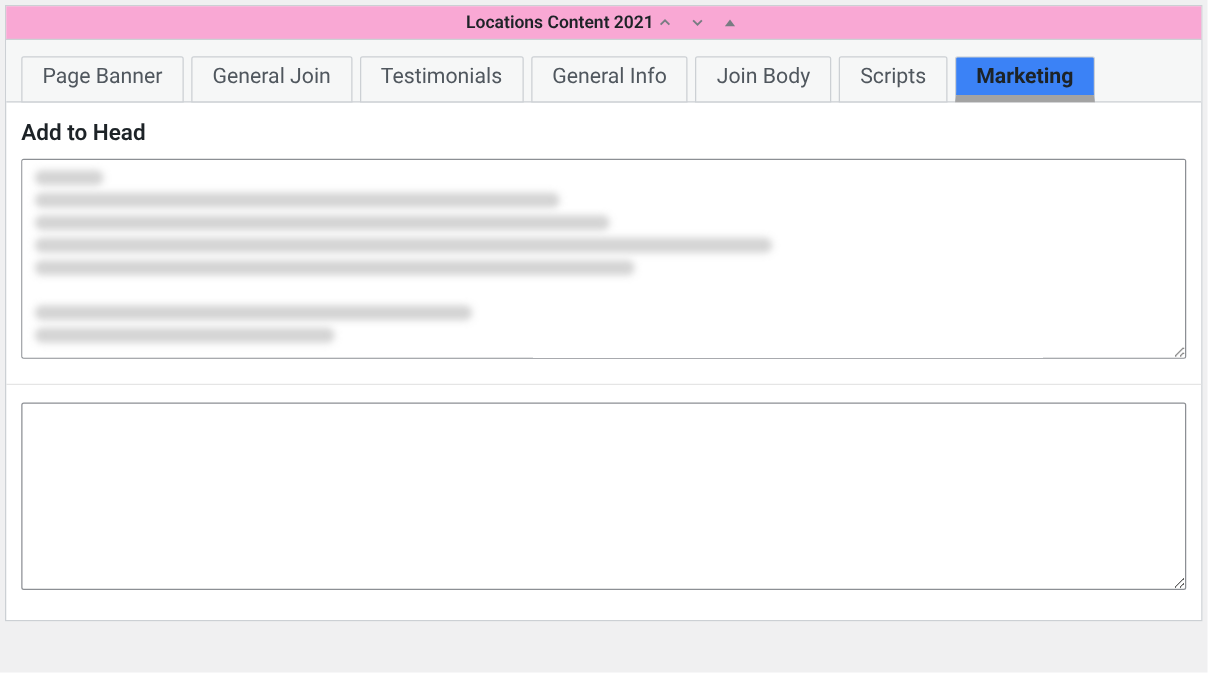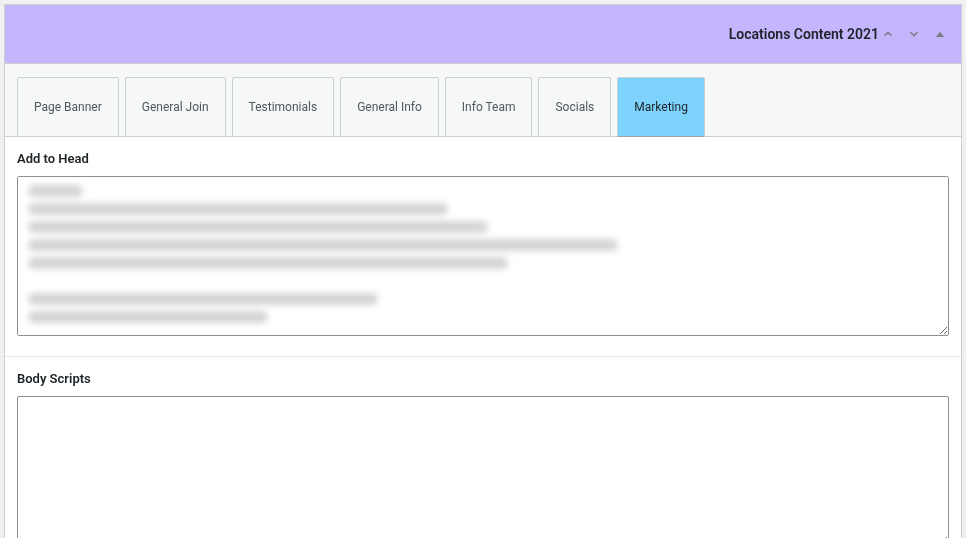--- a/index.html
+++ b/index.html
@@ -14,24 +14,24 @@
       color: #3c434a;
     }
     .panel {
       background: #fff;
       border: 1px solid #ccd0d4;
       margin: 4px;
     }
     .panel-header {
       display: flex;
       align-items: center;
-      justify-content: flex-end;
-      padding: 20px 12px;
+      justify-content: center;
+      padding: 4px 12px;
       border-bottom: 1px solid #ccd0d4;
-      background: #c4b5fd;
+      background: #f9a8d4;
     }
     .panel-title {
       font-size: 14px;
       font-weight: 600;
       color: #1d2327;
     }
     .header-controls {
       display: flex;
       align-items: center;
       gap: 8px;
@@ -55,45 +55,45 @@
       border-bottom: 1px solid #ccd0d4;
     }
     .tabs {
       display: flex;
       gap: 6px;
       flex-wrap: wrap;
     }
     .tab {
       border: 1px solid #ccd0d4;
       background: #f6f7f7;
-      padding: 22px 16px;
-      font-size: 12px;
+      padding: 5px 16px;
+      font-size: 17px;
       color: #50575e;
       cursor: pointer;
       position: relative;
       bottom: -1px;
       border-bottom: 1px solid #ccd0d4;
       border-radius: 2px 2px 0 0;
       text-align: right;
     }
     .tab.active {
-      background: #7dd3fc;
-      border-bottom: 1px solid #a3a3a3;
+      background: #3b82f6;
+      border-bottom: 6px solid #a3a3a3;
       color: #1d2327;
-      font-weight: 400;
+      font-weight: 700;
     }
     .field-block {
       padding: 14px 12px 20px 12px;
       border-bottom: 1px solid #e5e5e5;
     }
     .field-block:last-child {
       border-bottom: none;
     }
     .field-label {
-      font-size: 13px;
+      font-size: 18px;
       font-weight: 600;
       color: #1d2327;
       margin-bottom: 10px;
       display: block;
     }
     .field-textarea {
       width: 100%;
       border: 1px solid #8c8f94;
       border-radius: 2px;
       padding: 8px 10px;
@@ -156,38 +156,37 @@
       </span>
     </div>
   </div>
 
   <div class="tabs-wrap">
     <div class="tabs">
       <div class="tab">Page Banner</div>
       <div class="tab">General Join</div>
       <div class="tab">Testimonials</div>
       <div class="tab">General Info</div>
-      <div class="tab">Info Team</div>
-      <div class="tab">Socials</div>
+      <div class="tab">Join Body</div>
+      <div class="tab">Scripts</div>
       <div class="tab active">Marketing</div>
     </div>
   </div>
 
   <div class="field-block">
     <label class="field-label">Add to Head</label>
     <div class="blurred-content">
       <div class="blur-line" style="width:55px;"></div>
       <div class="blur-line" style="width:420px;"></div>
       <div class="blur-line" style="width:460px;"></div>
       <div class="blur-line" style="width:590px;"></div>
       <div class="blur-line" style="width:480px;"></div>
       <div class="spacer-line"></div>
       <div class="blur-line" style="width:350px;"></div>
       <div class="blur-line" style="width:240px;"></div>
     </div>
   </div>
 
   <div class="field-block">
-    <label class="field-label">Body Scripts</label>
     <textarea class="field-textarea body" style=""></textarea>
   </div>
 
 </div>
 
 </body></html>

